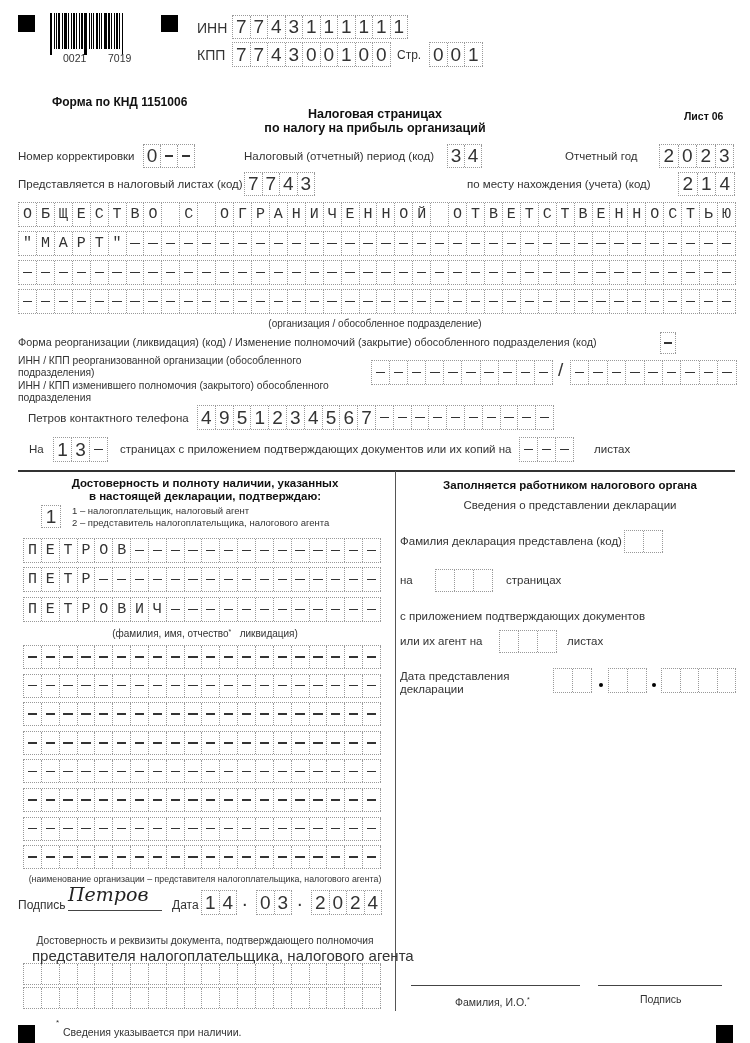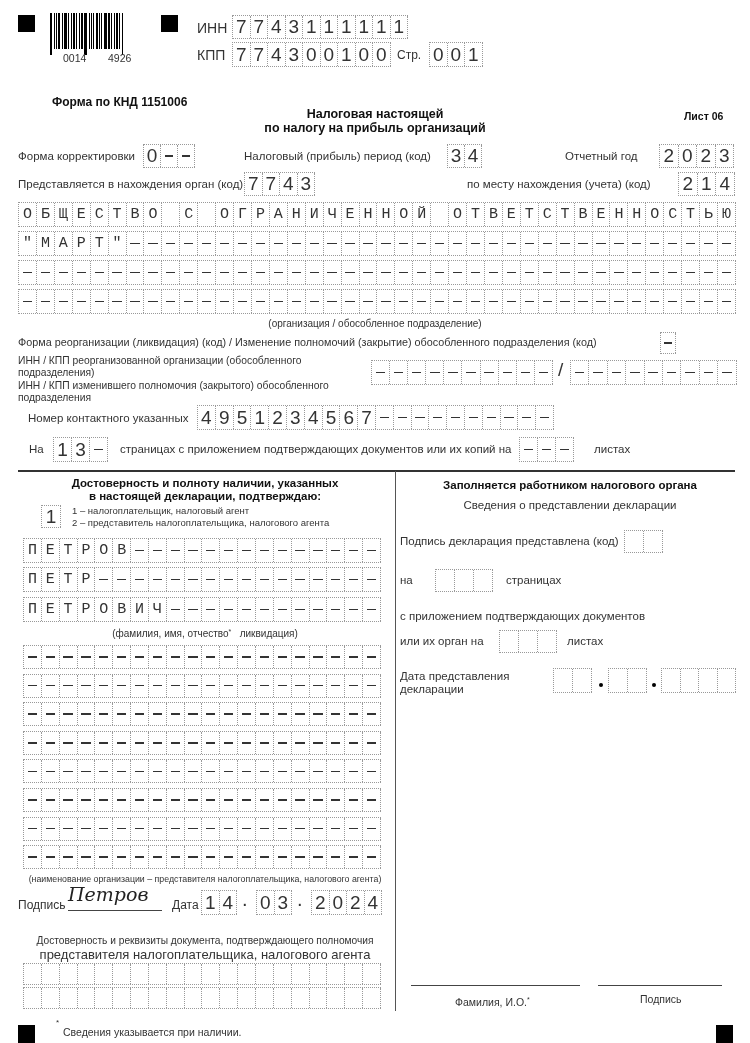--- a/index.html
+++ b/index.html
@@ -59,22 +59,22 @@
     <div class="bar" style="width: 1px; height: 36px; margin-right: 1px;"></div>
     <div class="bar" style="width: 1px; height: 36px; margin-right: 2px;"></div>
     <div class="bar" style="width: 3px; height: 36px; margin-right: 1px;"></div>
     <div class="bar" style="width: 2px; height: 36px; margin-right: 1px;"></div>
     <div class="bar" style="width: 1px; height: 36px; margin-right: 2px;"></div>
     <div class="bar" style="width: 1px; height: 36px; margin-right: 1px;"></div>
     <div class="bar" style="width: 2px; height: 36px; margin-right: 1px;"></div>
     <div class="bar" style="width: 1px; height: 36px; margin-right: 2px;"></div>
     <div class="bar" style="width: 1px; height: 42px; margin-right: 1px;"></div>
   </div>
-<div class="lbl" style="left:63px;top:52px;font-size:10.5px;">0014</div>
-<div class="lbl" style="left:108px;top:52px;font-size:10.5px;">4926</div>
+<div class="lbl" style="left:63px;top:52px;font-size:10.5px;">0021</div>
+<div class="lbl" style="left:108px;top:52px;font-size:10.5px;">7019</div>
 
 <div class="lbl" style="left:197px;top:20px;font-size:14px;">ИНН</div>
 <div class="cells big" style="left:232px;top:15px;height:24px;">
     <div class="cell" style="width: 17.5px; height: 22px;">7</div>
     <div class="cell" style="width: 17.5px; height: 22px;">7</div>
     <div class="cell" style="width: 17.5px; height: 22px;">4</div>
     <div class="cell" style="width: 17.5px; height: 22px;">3</div>
     <div class="cell" style="width: 17.5px; height: 22px;">1</div>
     <div class="cell" style="width: 17.5px; height: 22px;">1</div>
     <div class="cell" style="width: 17.5px; height: 22px;">1</div>
@@ -95,44 +95,44 @@
     <div class="cell" style="width: 17.5px; height: 23px;">0</div>
   </div>
 <div class="lbl" style="left:397px;top:48px;font-size:12px;">Стр.</div>
 <div class="cells big" style="left:429px;top:42px;height:25px;">
     <div class="cell" style="width: 17.5px; height: 23px;">0</div>
     <div class="cell" style="width: 17.5px; height: 23px;">0</div>
     <div class="cell" style="width: 17.5px; height: 23px;">1</div>
   </div>
 
 <div class="lbl bold" style="left:52px;top:95px;font-size:12px;">Форма по КНД 1151006</div>
-<div class="lbl bold center" style="left:240px;top:107px;width:270px;font-size:12.5px;">Налоговая настоящей</div>
+<div class="lbl bold center" style="left:240px;top:107px;width:270px;font-size:12.5px;">Налоговая страницах</div>
 <div class="lbl bold center" style="left:240px;top:121px;width:270px;font-size:12.5px;">по налогу на прибыль организаций</div>
 <div class="lbl bold" style="left:684px;top:110px;font-size:10.5px;">Лист 06</div>
 
-<div class="lbl" style="left:18px;top:150px;">Форма корректировки</div>
+<div class="lbl" style="left:18px;top:150px;">Номер корректировки</div>
 <div class="cells big" style="left:143px;top:144px;height:24px;">
     <div class="cell" style="width: 17px; height: 22px;">0</div>
     <div class="cell dash" style="width: 17px; height: 22px;"></div>
     <div class="cell dash" style="width: 17px; height: 22px;"></div>
   </div>
-<div class="lbl" style="left:244px;top:150px;">Налоговый (прибыль) период (код)</div>
+<div class="lbl" style="left:244px;top:150px;">Налоговый (отчетный) период (код)</div>
 <div class="cells big" style="left:447px;top:144px;height:24px;">
     <div class="cell" style="width: 17px; height: 22px;">3</div>
     <div class="cell" style="width: 17px; height: 22px;">4</div>
   </div>
 <div class="lbl" style="left:565px;top:150px;">Отчетный год</div>
 <div class="cells big" style="left:659px;top:144px;height:24px;">
     <div class="cell" style="width: 18.5px; height: 22px;">2</div>
     <div class="cell" style="width: 18.5px; height: 22px;">0</div>
     <div class="cell" style="width: 18.5px; height: 22px;">2</div>
     <div class="cell" style="width: 18.5px; height: 22px;">3</div>
   </div>
 
-<div class="lbl" style="left:18px;top:178px;">Представляется в нахождения орган (код)</div>
+<div class="lbl" style="left:18px;top:178px;">Представляется в налоговый листах (код)</div>
 <div class="cells big" style="left:244px;top:172px;height:24px;">
     <div class="cell" style="width: 17.5px; height: 22px;">7</div>
     <div class="cell" style="width: 17.5px; height: 22px;">7</div>
     <div class="cell" style="width: 17.5px; height: 22px;">4</div>
     <div class="cell" style="width: 17.5px; height: 22px;">3</div>
   </div>
 <div class="lbl" style="left:467px;top:178px;">по месту нахождения (учета) (код)</div>
 <div class="cells big" style="left:678px;top:172px;height:24px;">
     <div class="cell" style="width: 18.5px; height: 22px;">2</div>
     <div class="cell" style="width: 18.5px; height: 22px;">1</div>
@@ -333,21 +333,21 @@
     <div class="cell dash" style="width: 18.4px; height: 23px;"></div>
     <div class="cell dash" style="width: 18.4px; height: 23px;"></div>
     <div class="cell dash" style="width: 18.4px; height: 23px;"></div>
     <div class="cell dash" style="width: 18.4px; height: 23px;"></div>
     <div class="cell dash" style="width: 18.4px; height: 23px;"></div>
     <div class="cell dash" style="width: 18.4px; height: 23px;"></div>
     <div class="cell dash" style="width: 18.4px; height: 23px;"></div>
     <div class="cell dash" style="width: 18.4px; height: 23px;"></div>
   </div>
 
-<div class="lbl" style="left:28px;top:412px;">Номер контактного указанных</div>
+<div class="lbl" style="left:28px;top:412px;">Петров контактного телефона</div>
 <div class="cells big" style="left:197px;top:405px;height:25px;">
     <div class="cell" style="width: 17.8px; height: 23px;">4</div>
     <div class="cell" style="width: 17.8px; height: 23px;">9</div>
     <div class="cell" style="width: 17.8px; height: 23px;">5</div>
     <div class="cell" style="width: 17.8px; height: 23px;">1</div>
     <div class="cell" style="width: 17.8px; height: 23px;">2</div>
     <div class="cell" style="width: 17.8px; height: 23px;">3</div>
     <div class="cell" style="width: 17.8px; height: 23px;">4</div>
     <div class="cell" style="width: 17.8px; height: 23px;">5</div>
     <div class="cell" style="width: 17.8px; height: 23px;">6</div>
@@ -654,21 +654,21 @@
   </div>
 <div class="lbl" style="left:297px;top:888px;font-size:20px;">.</div>
 <div class="cells big" style="left:311px;top:890px;height:25px;">
     <div class="cell" style="width: 17.5px; height: 23px;">2</div>
     <div class="cell" style="width: 17.5px; height: 23px;">0</div>
     <div class="cell" style="width: 17.5px; height: 23px;">2</div>
     <div class="cell" style="width: 17.5px; height: 23px;">4</div>
   </div>
 
 <div class="lbl center" style="left:20px;top:935px;width:370px;font-size:10.2px;">Достоверность и реквизиты документа, подтверждающего полномочия</div>
-<div class="lbl center" style="left:20px;top:947px;width:370px;font-size:13px;">представителя налогоплательщика, налогового агента</div>
+<div class="lbl center" style="left:32px;top:947px;width:370px;font-size:15px;">представителя налогоплательщика, налогового агента</div>
 <div class="cells org" style="left:23px;top:963px;height:22px;">
     <div class="cell" style="width: 17.85px; height: 20px;"></div>
     <div class="cell" style="width: 17.85px; height: 20px;"></div>
     <div class="cell" style="width: 17.85px; height: 20px;"></div>
     <div class="cell" style="width: 17.85px; height: 20px;"></div>
     <div class="cell" style="width: 17.85px; height: 20px;"></div>
     <div class="cell" style="width: 17.85px; height: 20px;"></div>
     <div class="cell" style="width: 17.85px; height: 20px;"></div>
     <div class="cell" style="width: 17.85px; height: 20px;"></div>
     <div class="cell" style="width: 17.85px; height: 20px;"></div>
@@ -706,36 +706,36 @@
     <div class="cell" style="width: 17.85px; height: 20px;"></div>
     <div class="cell" style="width: 17.85px; height: 20px;"></div>
   </div>
 
 <div class="lbl" style="left:56px;top:1018px;font-size:8px;">*</div>
 <div class="lbl" style="left:63px;top:1026px;font-size:10.5px;">Сведения указывается при наличии.</div>
 
 <div class="lbl bold center" style="left:400px;top:479px;width:340px;font-size:11.5px;">Заполняется работником налогового органа</div>
 <div class="lbl center" style="left:400px;top:499px;width:340px;">Сведения о представлении декларации</div>
 
-<div class="lbl" style="left:400px;top:535px;">Подпись декларация представлена (код)</div>
+<div class="lbl" style="left:400px;top:535px;">Фамилия декларация представлена (код)</div>
 <div class="cells big" style="left:624px;top:530px;height:23px;">
     <div class="cell" style="width: 19px; height: 21px;"></div>
     <div class="cell" style="width: 19px; height: 21px;"></div>
   </div>
 
 <div class="lbl" style="left:400px;top:574px;">на</div>
 <div class="cells big" style="left:435px;top:569px;height:23px;">
     <div class="cell" style="width: 19px; height: 21px;"></div>
     <div class="cell" style="width: 19px; height: 21px;"></div>
     <div class="cell" style="width: 19px; height: 21px;"></div>
   </div>
 <div class="lbl" style="left:506px;top:574px;">страницах</div>
 
 <div class="lbl" style="left:400px;top:610px;">с приложением подтверждающих документов</div>
-<div class="lbl" style="left:400px;top:635px;">или их орган на</div>
+<div class="lbl" style="left:400px;top:635px;">или их агент на</div>
 <div class="cells big" style="left:499px;top:630px;height:23px;">
     <div class="cell" style="width: 19px; height: 21px;"></div>
     <div class="cell" style="width: 19px; height: 21px;"></div>
     <div class="cell" style="width: 19px; height: 21px;"></div>
   </div>
 <div class="lbl" style="left:567px;top:635px;">листах</div>
 
 <div class="lbl" style="left:400px;top:670px;">Дата представления</div>
 <div class="lbl" style="left:400px;top:683px;">декларации</div>
 <div class="cells big" style="left:553px;top:668px;height:25px;">

